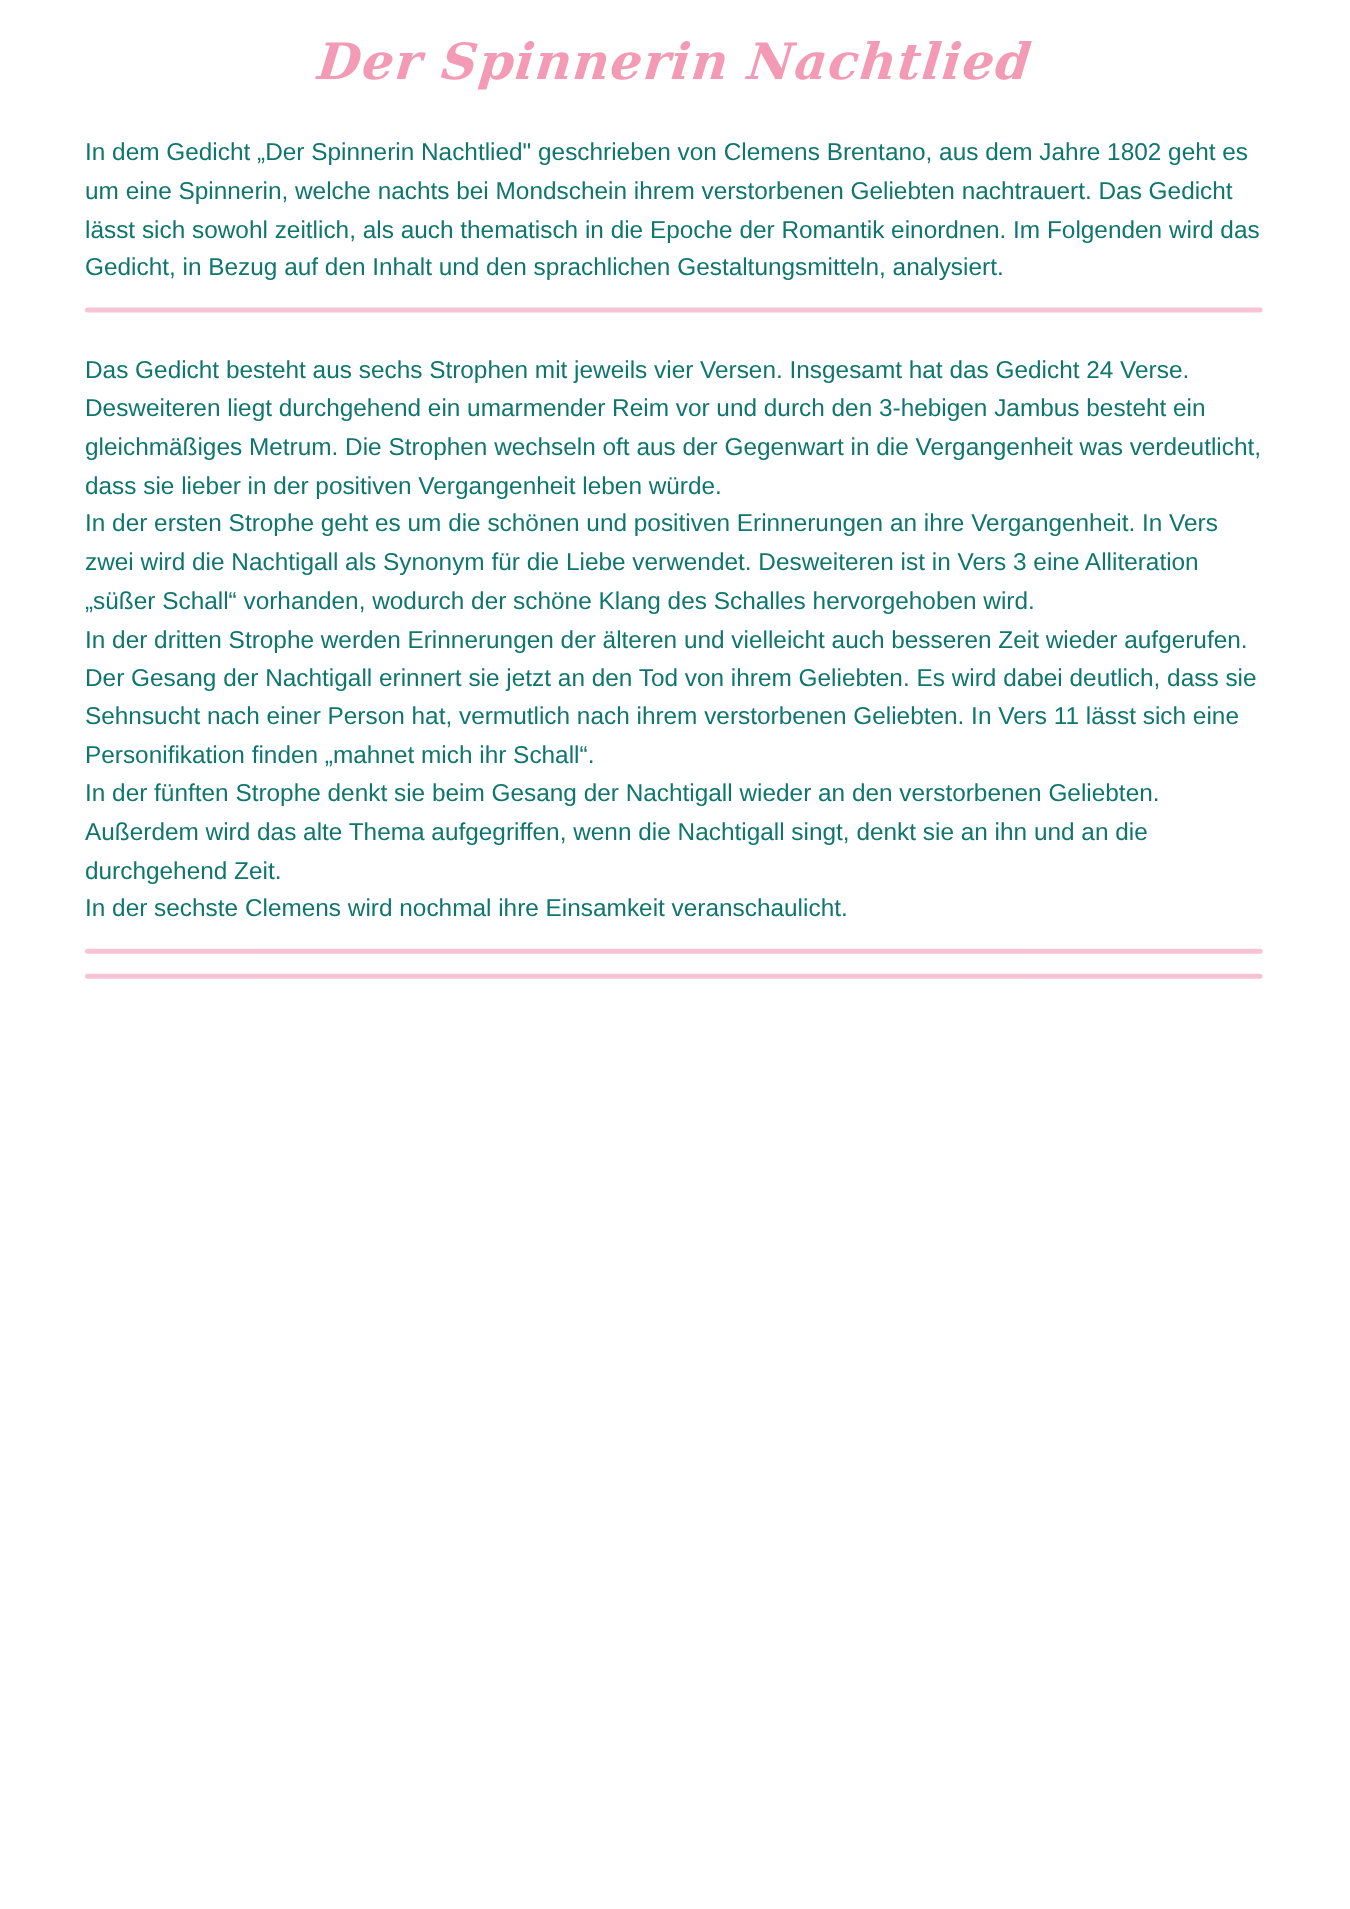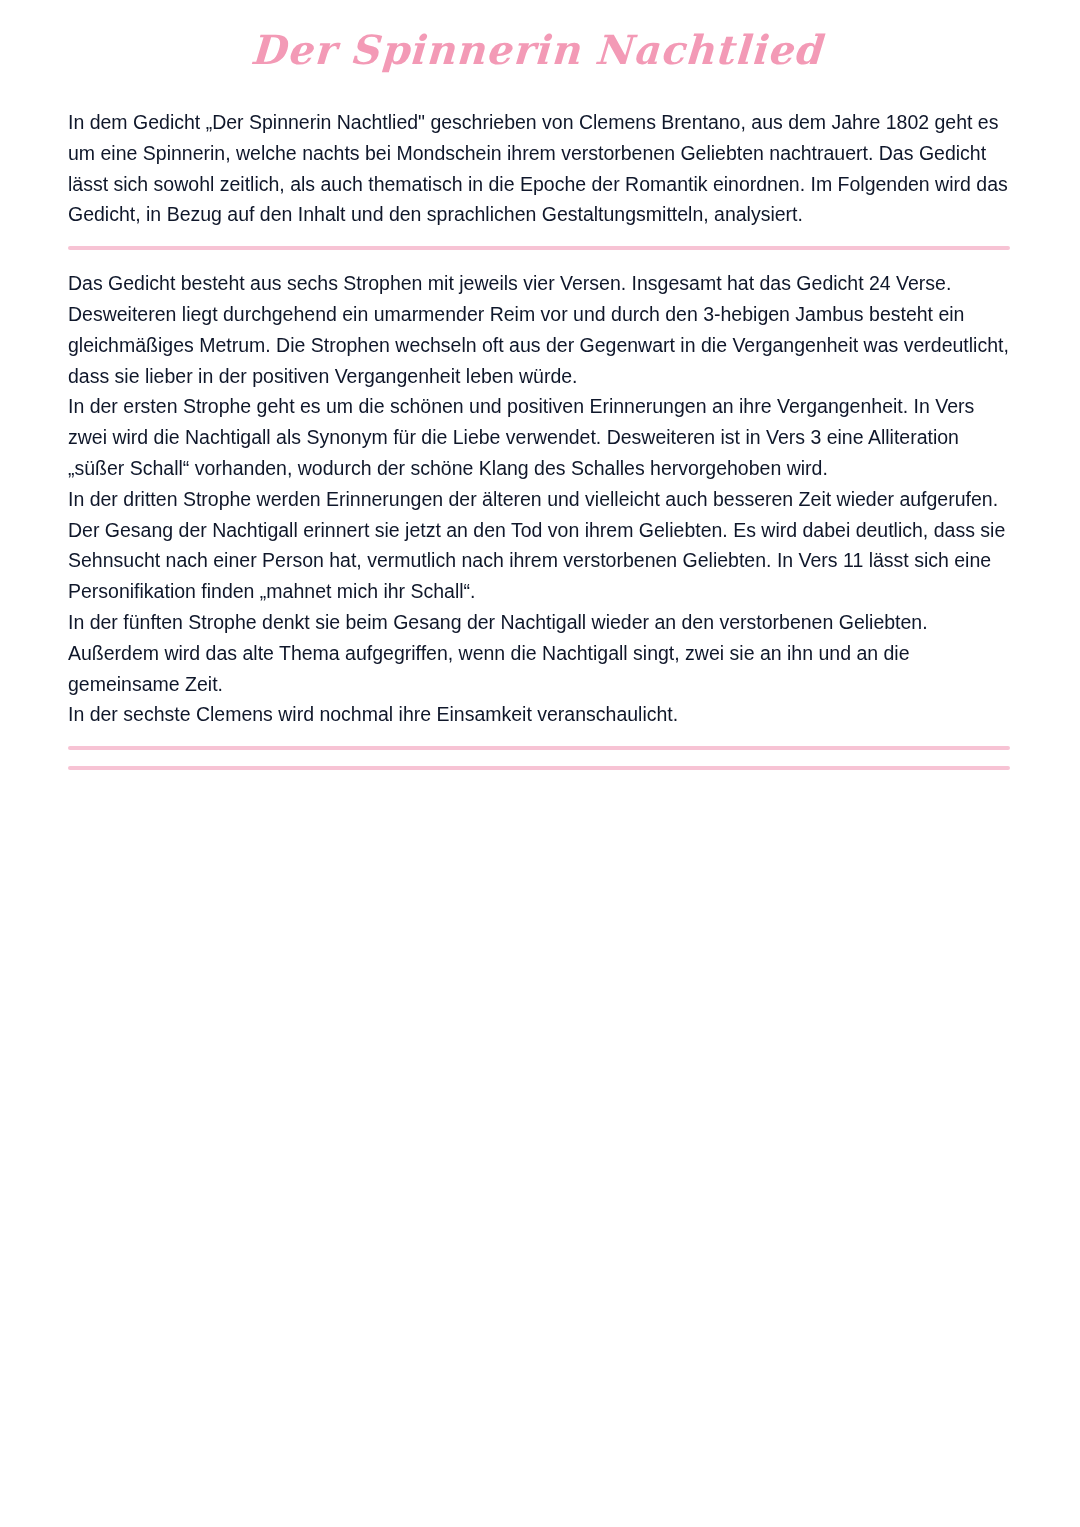--- a/index.html
+++ b/index.html
@@ -32,26 +32,26 @@
     margin: 26px 0 0 0;
     padding: 0 60px;
     transform: skewX(-6deg);
   }
   .content {
     padding: 0 70px 0 68px;
   }
   .para {
     font-size: 19.5px;
     line-height: 1.58;
-    color: #0f172a;
+    color: #0f766e;
     margin: 0;
     text-align: left;
   }
   .block {
-    margin-top: 18px;
+    margin-top: 31px;
   }
   .block p + p {
     margin-top: 0;
   }
   .divider {
     height: 4px;
     background: #f7c3d4;
     border-radius: 2px;
     margin: 16px 0 0 0;
   }
@@ -71,21 +71,21 @@
     <div class="block intro-block">
       <p class="para">In dem Gedicht „Der Spinnerin Nachtlied" geschrieben von Clemens Brentano, aus dem Jahre 1802 geht es um eine Spinnerin, welche nachts bei Mondschein ihrem verstorbenen Geliebten nachtrauert. Das Gedicht lässt sich sowohl zeitlich, als auch thematisch in die Epoche der Romantik einordnen. Im Folgenden wird das Gedicht, in Bezug auf den Inhalt und den sprachlichen Gestaltungsmitteln, analysiert.</p>
     </div>
 
     <div class="divider"></div>
 
     <div class="block">
       <p class="para">Das Gedicht besteht aus sechs Strophen mit jeweils vier Versen. Insgesamt hat das Gedicht 24 Verse. Desweiteren liegt durchgehend ein umarmender Reim vor und durch den 3-hebigen Jambus besteht ein gleichmäßiges Metrum. Die Strophen wechseln oft aus der Gegenwart in die Vergangenheit was verdeutlicht, dass sie lieber in der positiven Vergangenheit leben würde.</p>
       <p class="para">In der ersten Strophe geht es um die schönen und positiven Erinnerungen an ihre Vergangenheit. In Vers zwei wird die Nachtigall als Synonym für die Liebe verwendet. Desweiteren ist in Vers 3 eine Alliteration „süßer Schall“ vorhanden, wodurch der schöne Klang des Schalles hervorgehoben wird.</p>
       <p class="para">In der dritten Strophe werden Erinnerungen der älteren und vielleicht auch besseren Zeit wieder aufgerufen. Der Gesang der Nachtigall erinnert sie jetzt an den Tod von ihrem Geliebten. Es wird dabei deutlich, dass sie Sehnsucht nach einer Person hat, vermutlich nach ihrem verstorbenen Geliebten. In Vers 11 lässt sich eine Personifikation finden „mahnet mich ihr Schall“.</p>
-      <p class="para">In der fünften Strophe denkt sie beim Gesang der Nachtigall wieder an den verstorbenen Geliebten. Außerdem wird das alte Thema aufgegriffen, wenn die Nachtigall singt, zwei sie an ihn und an die gemeinsame Zeit.</p>
+      <p class="para">In der fünften Strophe denkt sie beim Gesang der Nachtigall wieder an den verstorbenen Geliebten. Außerdem wird das alte Thema aufgegriffen, wenn die Nachtigall singt, denkt sie an ihn und an die durchgehend Zeit.</p>
       <p class="para">In der sechste Clemens wird nochmal ihre Einsamkeit veranschaulicht.</p>
     </div>
 
     <div class="divider"></div>
 
 
     <div class="divider"></div>
 
 
   </div>

